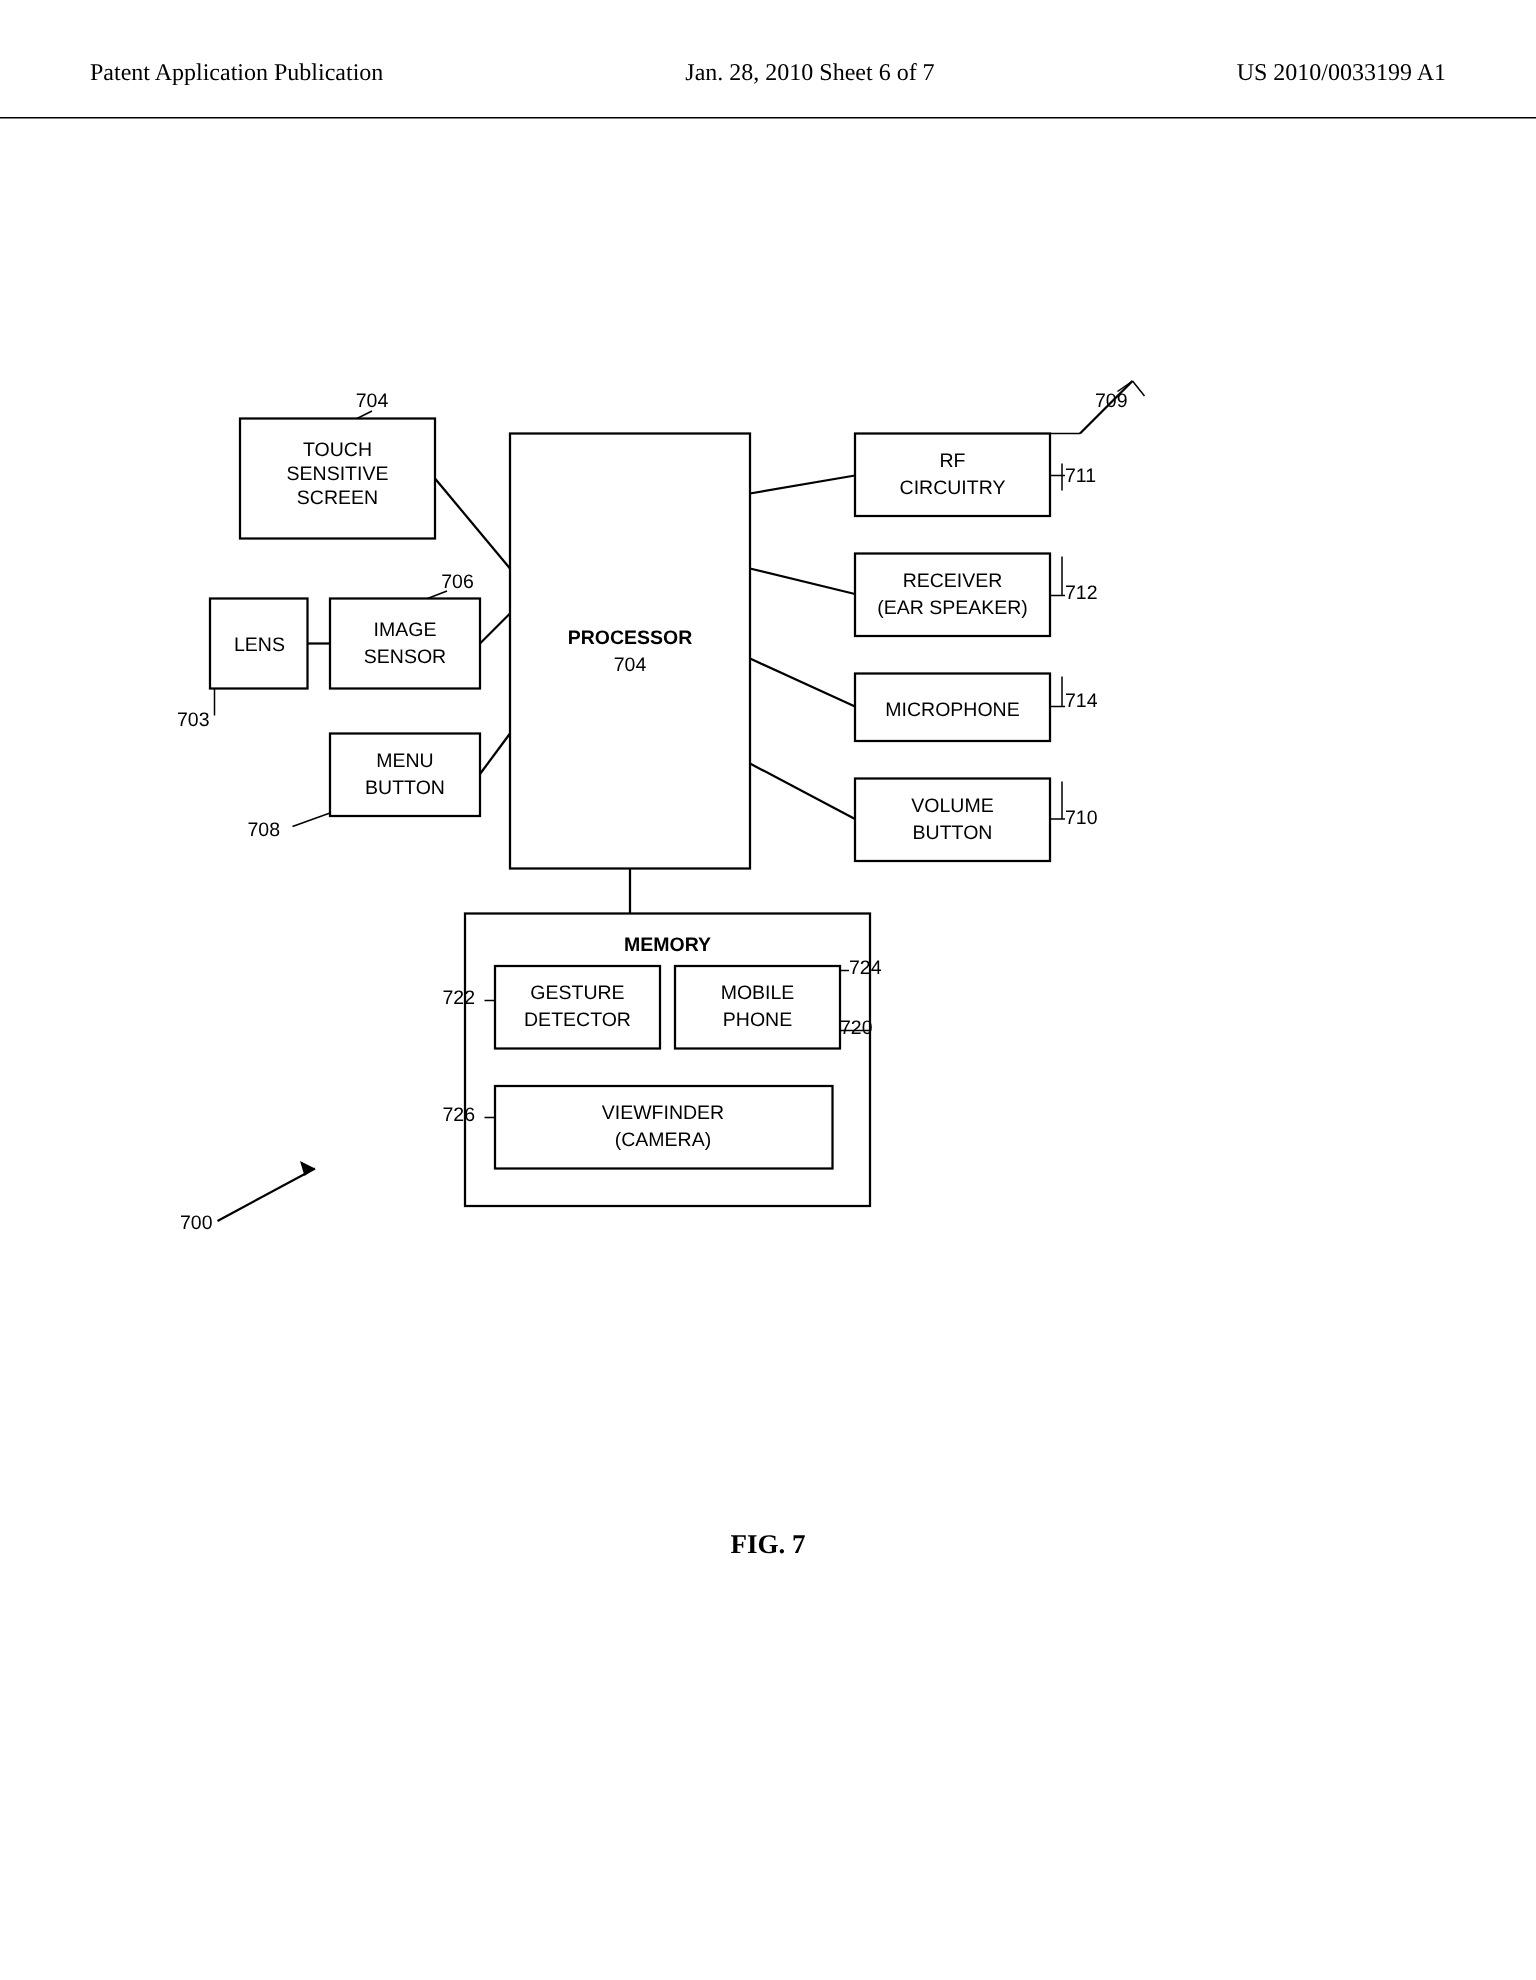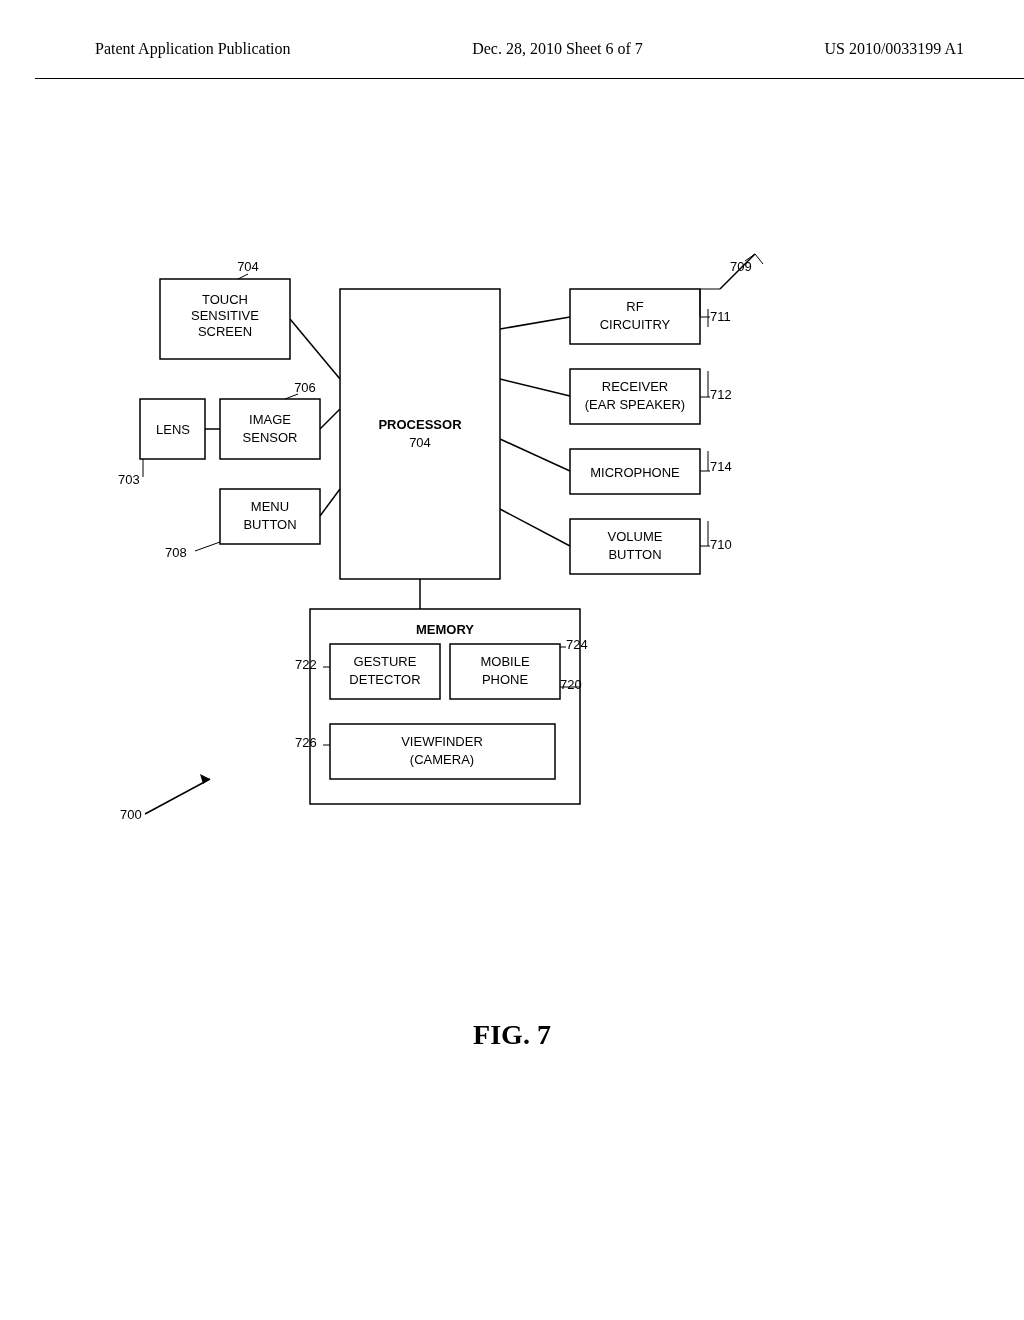--- a/index.html
+++ b/index.html
@@ -11,33 +11,32 @@
       position: relative;
       overflow: hidden;
     }
 
     .header {
       display: flex;
       justify-content: space-between;
       align-items: flex-start;
       padding: 40px 60px 20px 60px;
       border-bottom: 1px solid #000;
-      margin-left: 35px;
     }
 
     .diagram-area {
       position: relative;
       width: 100%;
       height: 900px;
       margin-top: 20px;
     }
 
     .fig-label {
       text-align: center;
-      font-size: 28px;
+      font-size: 18px;
       font-weight: bold;
       margin-top: 20px;
     }
 
     svg {
       position: absolute;
       top: 0;
       left: 0;
       width: 100%;
       height: 100%;
@@ -56,21 +55,21 @@
     }
   </style>
 </head>
 <body>
 
 <div class="header">
   <div>
     <span>Patent Application Publication</span>
   </div>
   <div>
-    <span>Dec. 28, 2010   Sheet 6 of 7</span>
+    <span>Jan. 28, 2010   Sheet 6 of 7</span>
   </div>
   <div>
     <span>US 2010/0033199 A1</span>
   </div>
 </div>
 
 <div class="diagram-area">
   <svg viewBox="0 0 1024 900" xmlns="http://www.w3.org/2000/svg">
 
     <rect class="box" x="160" y="180" width="130" height="80"></rect>

